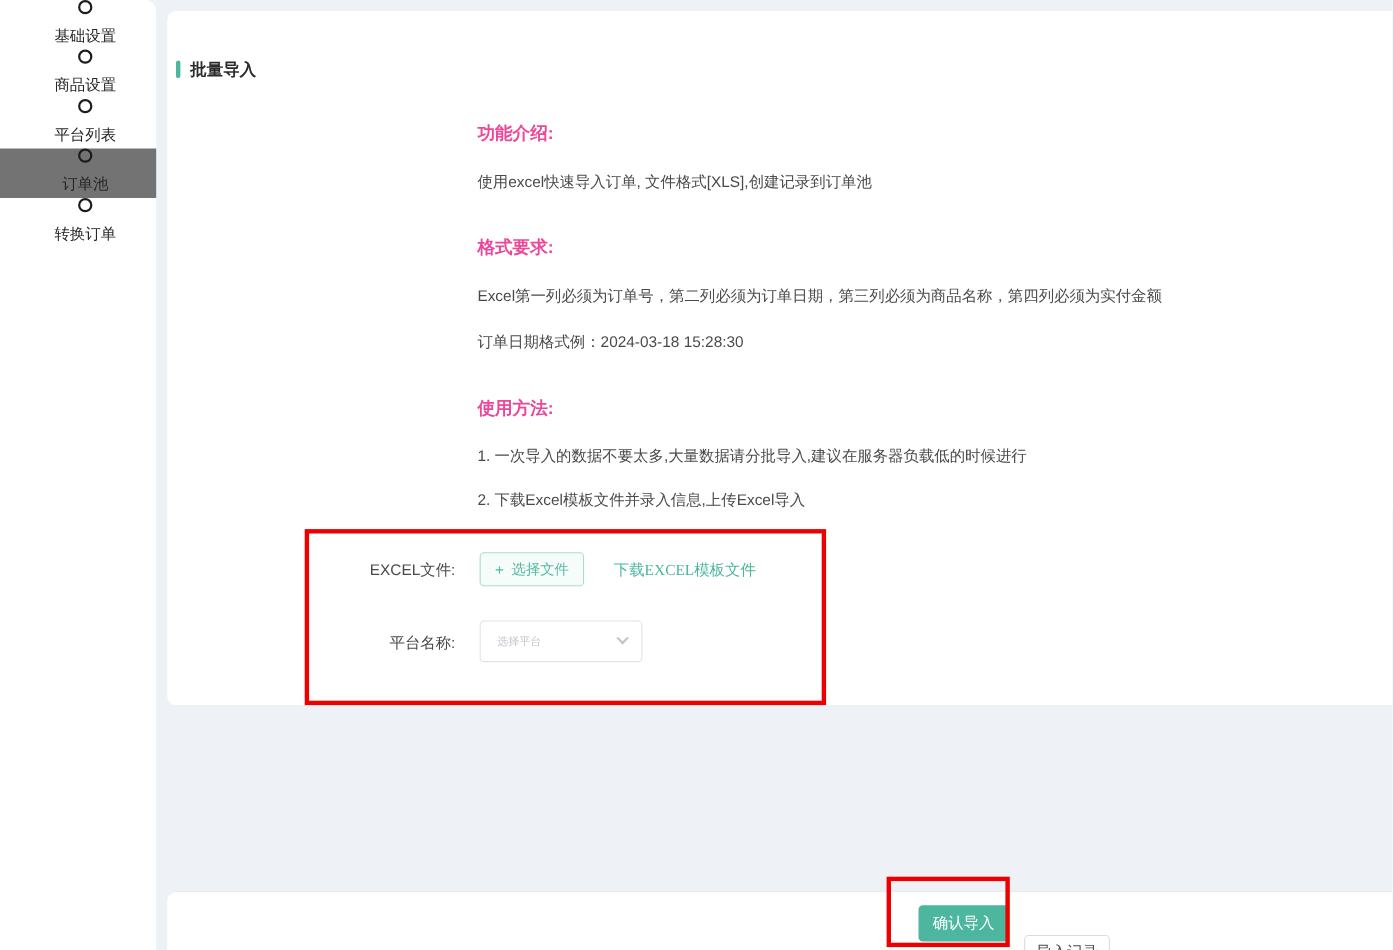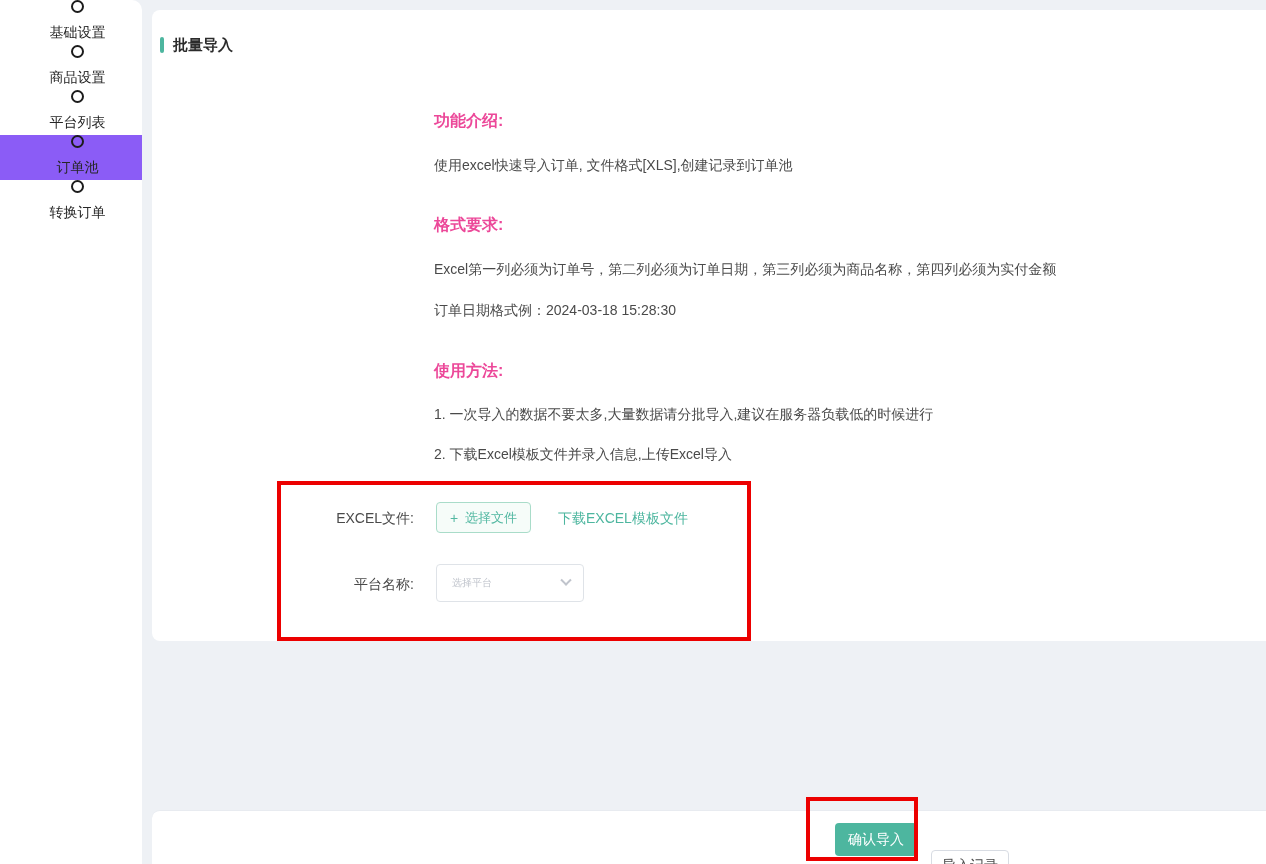--- a/index.html
+++ b/index.html
@@ -20,35 +20,35 @@
     border-radius:0 10px 0 0;
   }
   .side-item {
     height:45px;
     display:flex; align-items:center;
     padding-left:13px; gap:11px;
     font-size:14px; color:#262626;
     cursor:pointer;
     flex-direction:column;
   }
-  .side-item.active { background:#8b5cf6;text-align:right; }
+  .side-item.active { background:#737373;text-align:right; }
   .circle-icon {
     width:13px; height:13px; flex:none;
     border:2px solid #1c1c1c; border-radius:50%;
   }
 
   
   .content-card {
     position:absolute; left:152px; top:10px;
     width:1114px; height:631px;
     background:#fff;
     border-radius:8px 0 0 8px;
   }
   .page-title-wrap {
-    position:absolute; left:8px; top:27px;
+    position:absolute; left:8px; top:45px;
     display:flex; align-items:center; gap:9px; height:16px;
   }
   .title-bar {
     width:4px; height:16px;
     background:#4db69f; border-radius:2px;
   }
   .title-text { font-size:15px; font-weight:bold; color:#2b2b2b; }
 
   .abs { position:absolute; left:282px; white-space:nowrap; }
   .sec-heading { font-size:16px; font-weight:bold; color:#ec4899; }
@@ -65,21 +65,21 @@
     background:#f6fcf9;
     border:1px solid #a9dcc9; border-radius:4px;
     color:#53b8a2; font-size:13px;
     display:flex; align-items:center; justify-content:center; gap:7px;
     cursor:pointer;
     font-family:inherit;
   }
   .plus-glyph { font-size:14px; line-height:1; }
   .download-link {
     position:absolute; left:406px; top:500px;
-    color:#4db69f; font-size:14px; text-decoration:none; cursor:pointer;
+    color:#4db69f; font-size:14px; text-decoration:none; cursor:pointer;font-family:Liberation Serif, serif;
   }
   .select-box {
     position:absolute; left:284px; top:554px;
     width:148px; height:38px;
     background:#fff;
     border:1px solid #dfe3e8; border-radius:4px;
     display:flex; align-items:center; justify-content:space-between;
     padding:0 13px 0 15px;
     cursor:pointer;
   }

